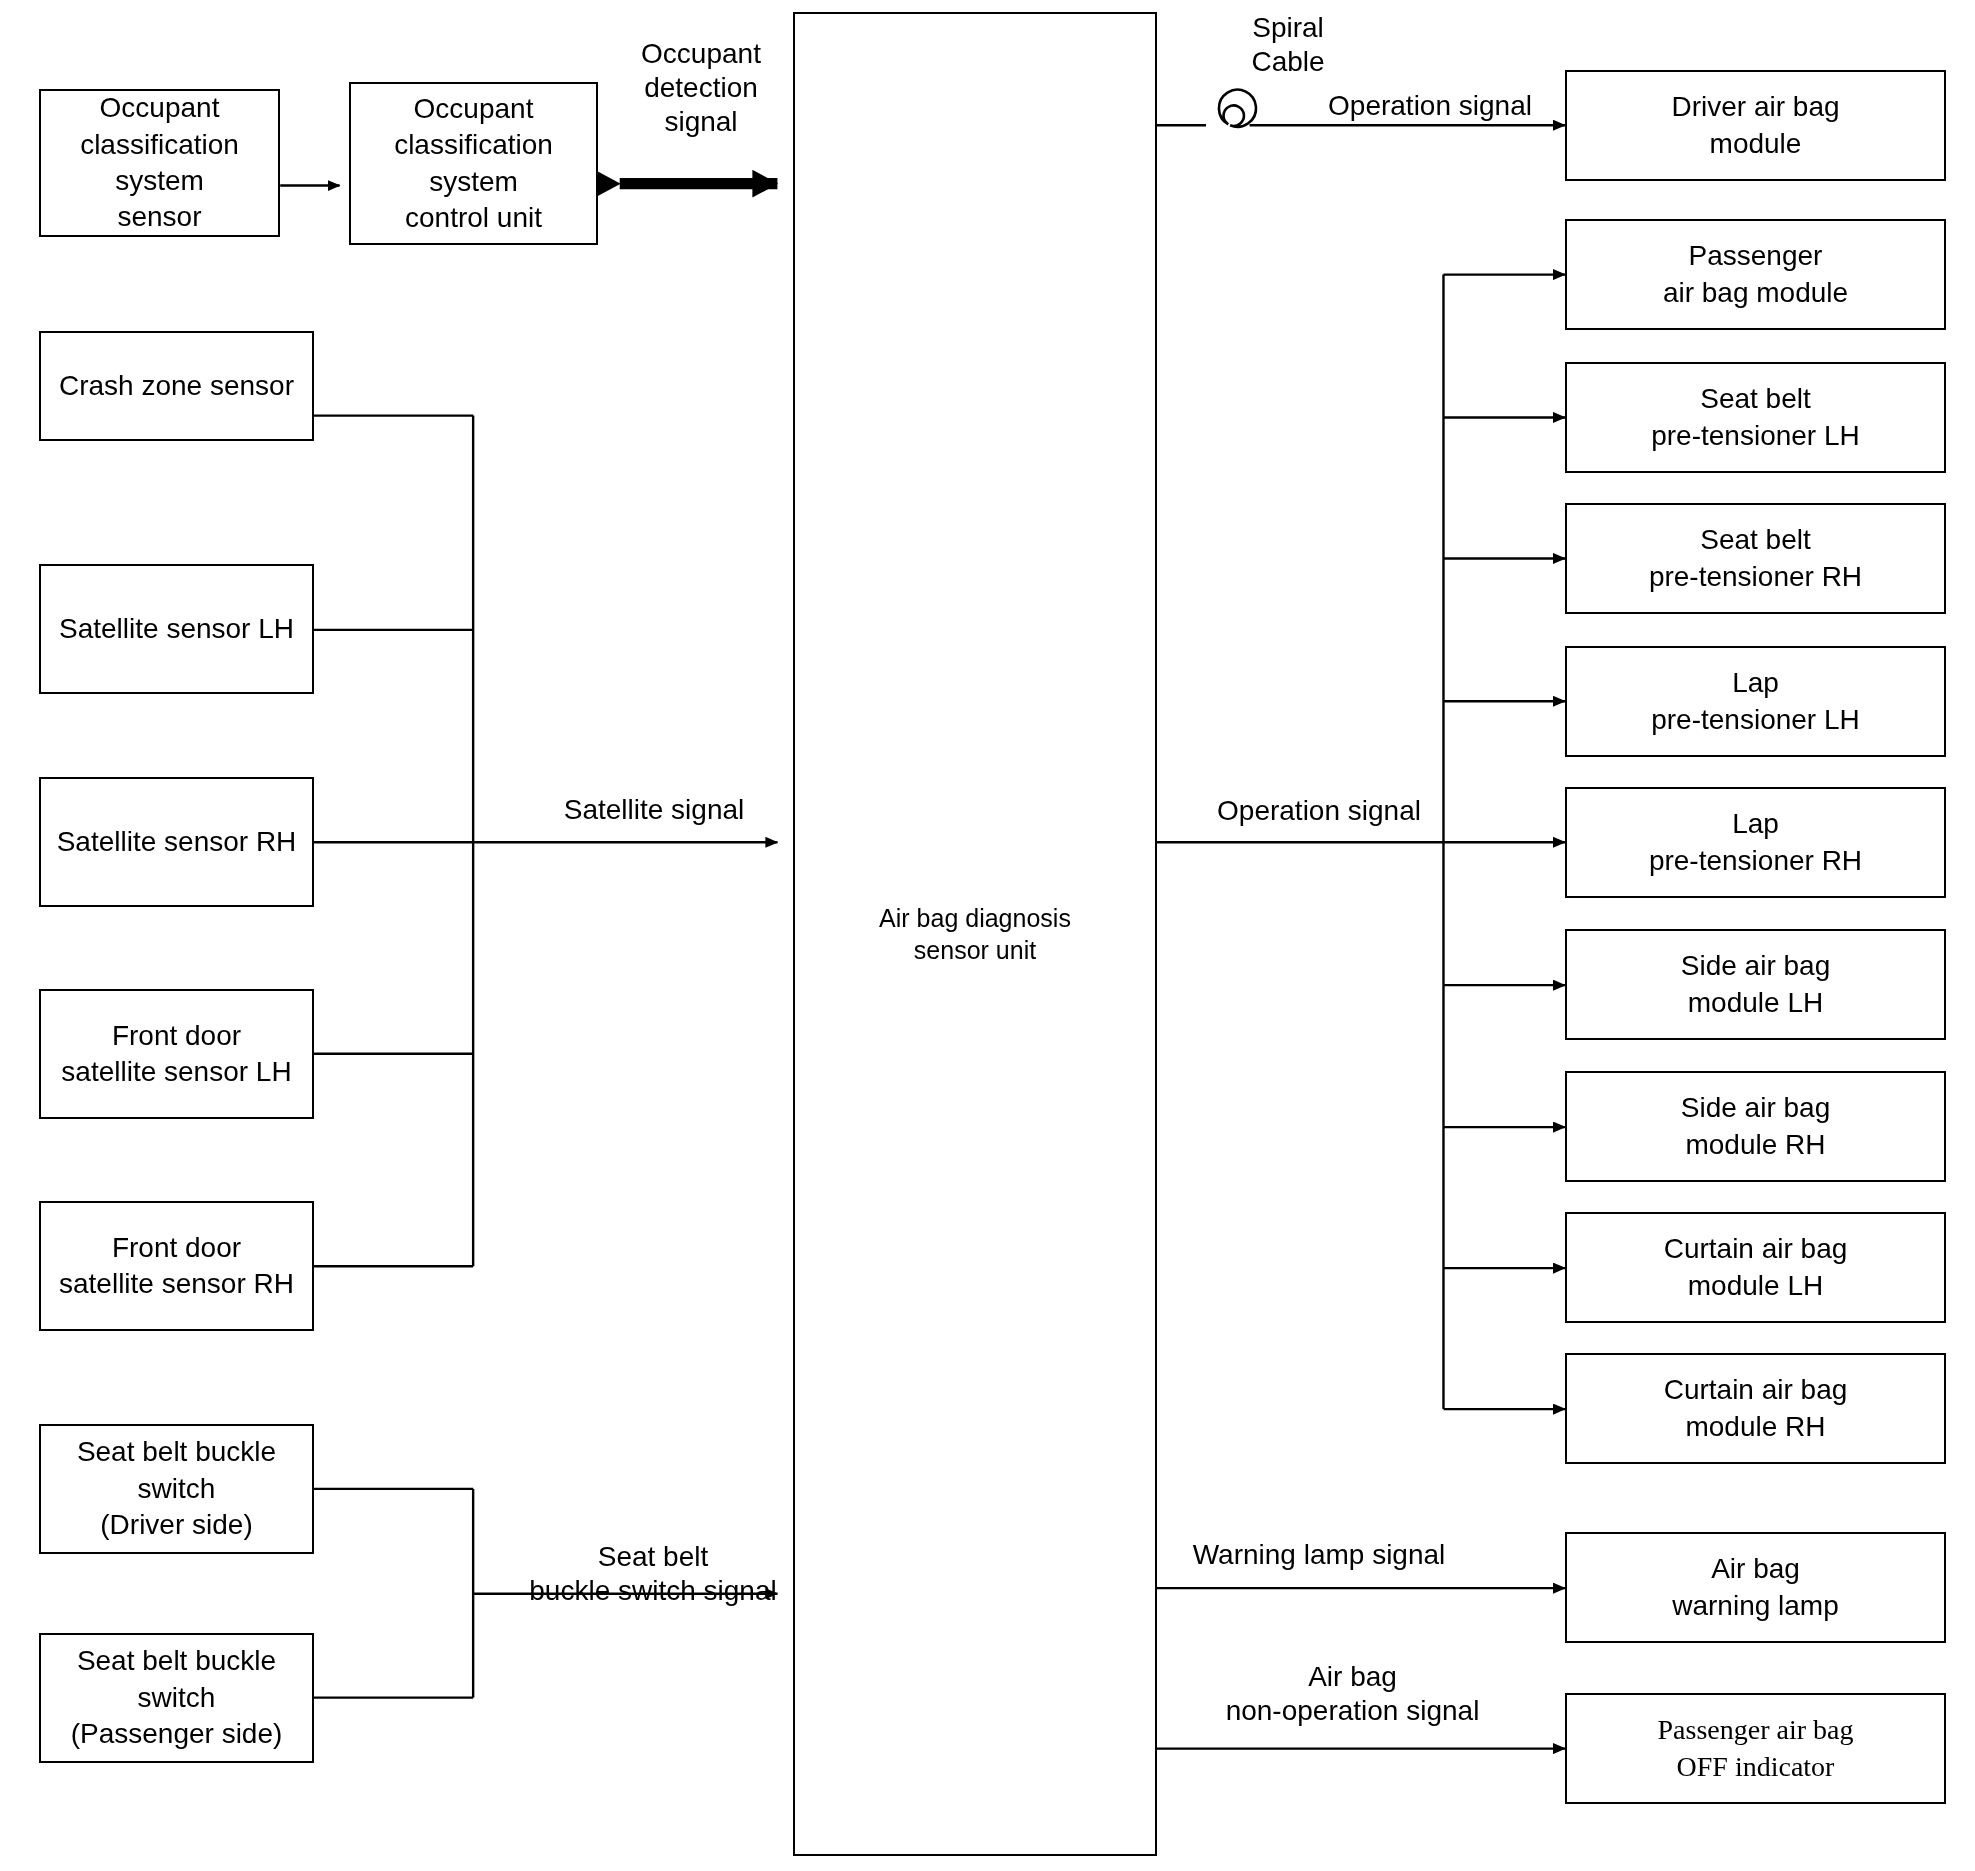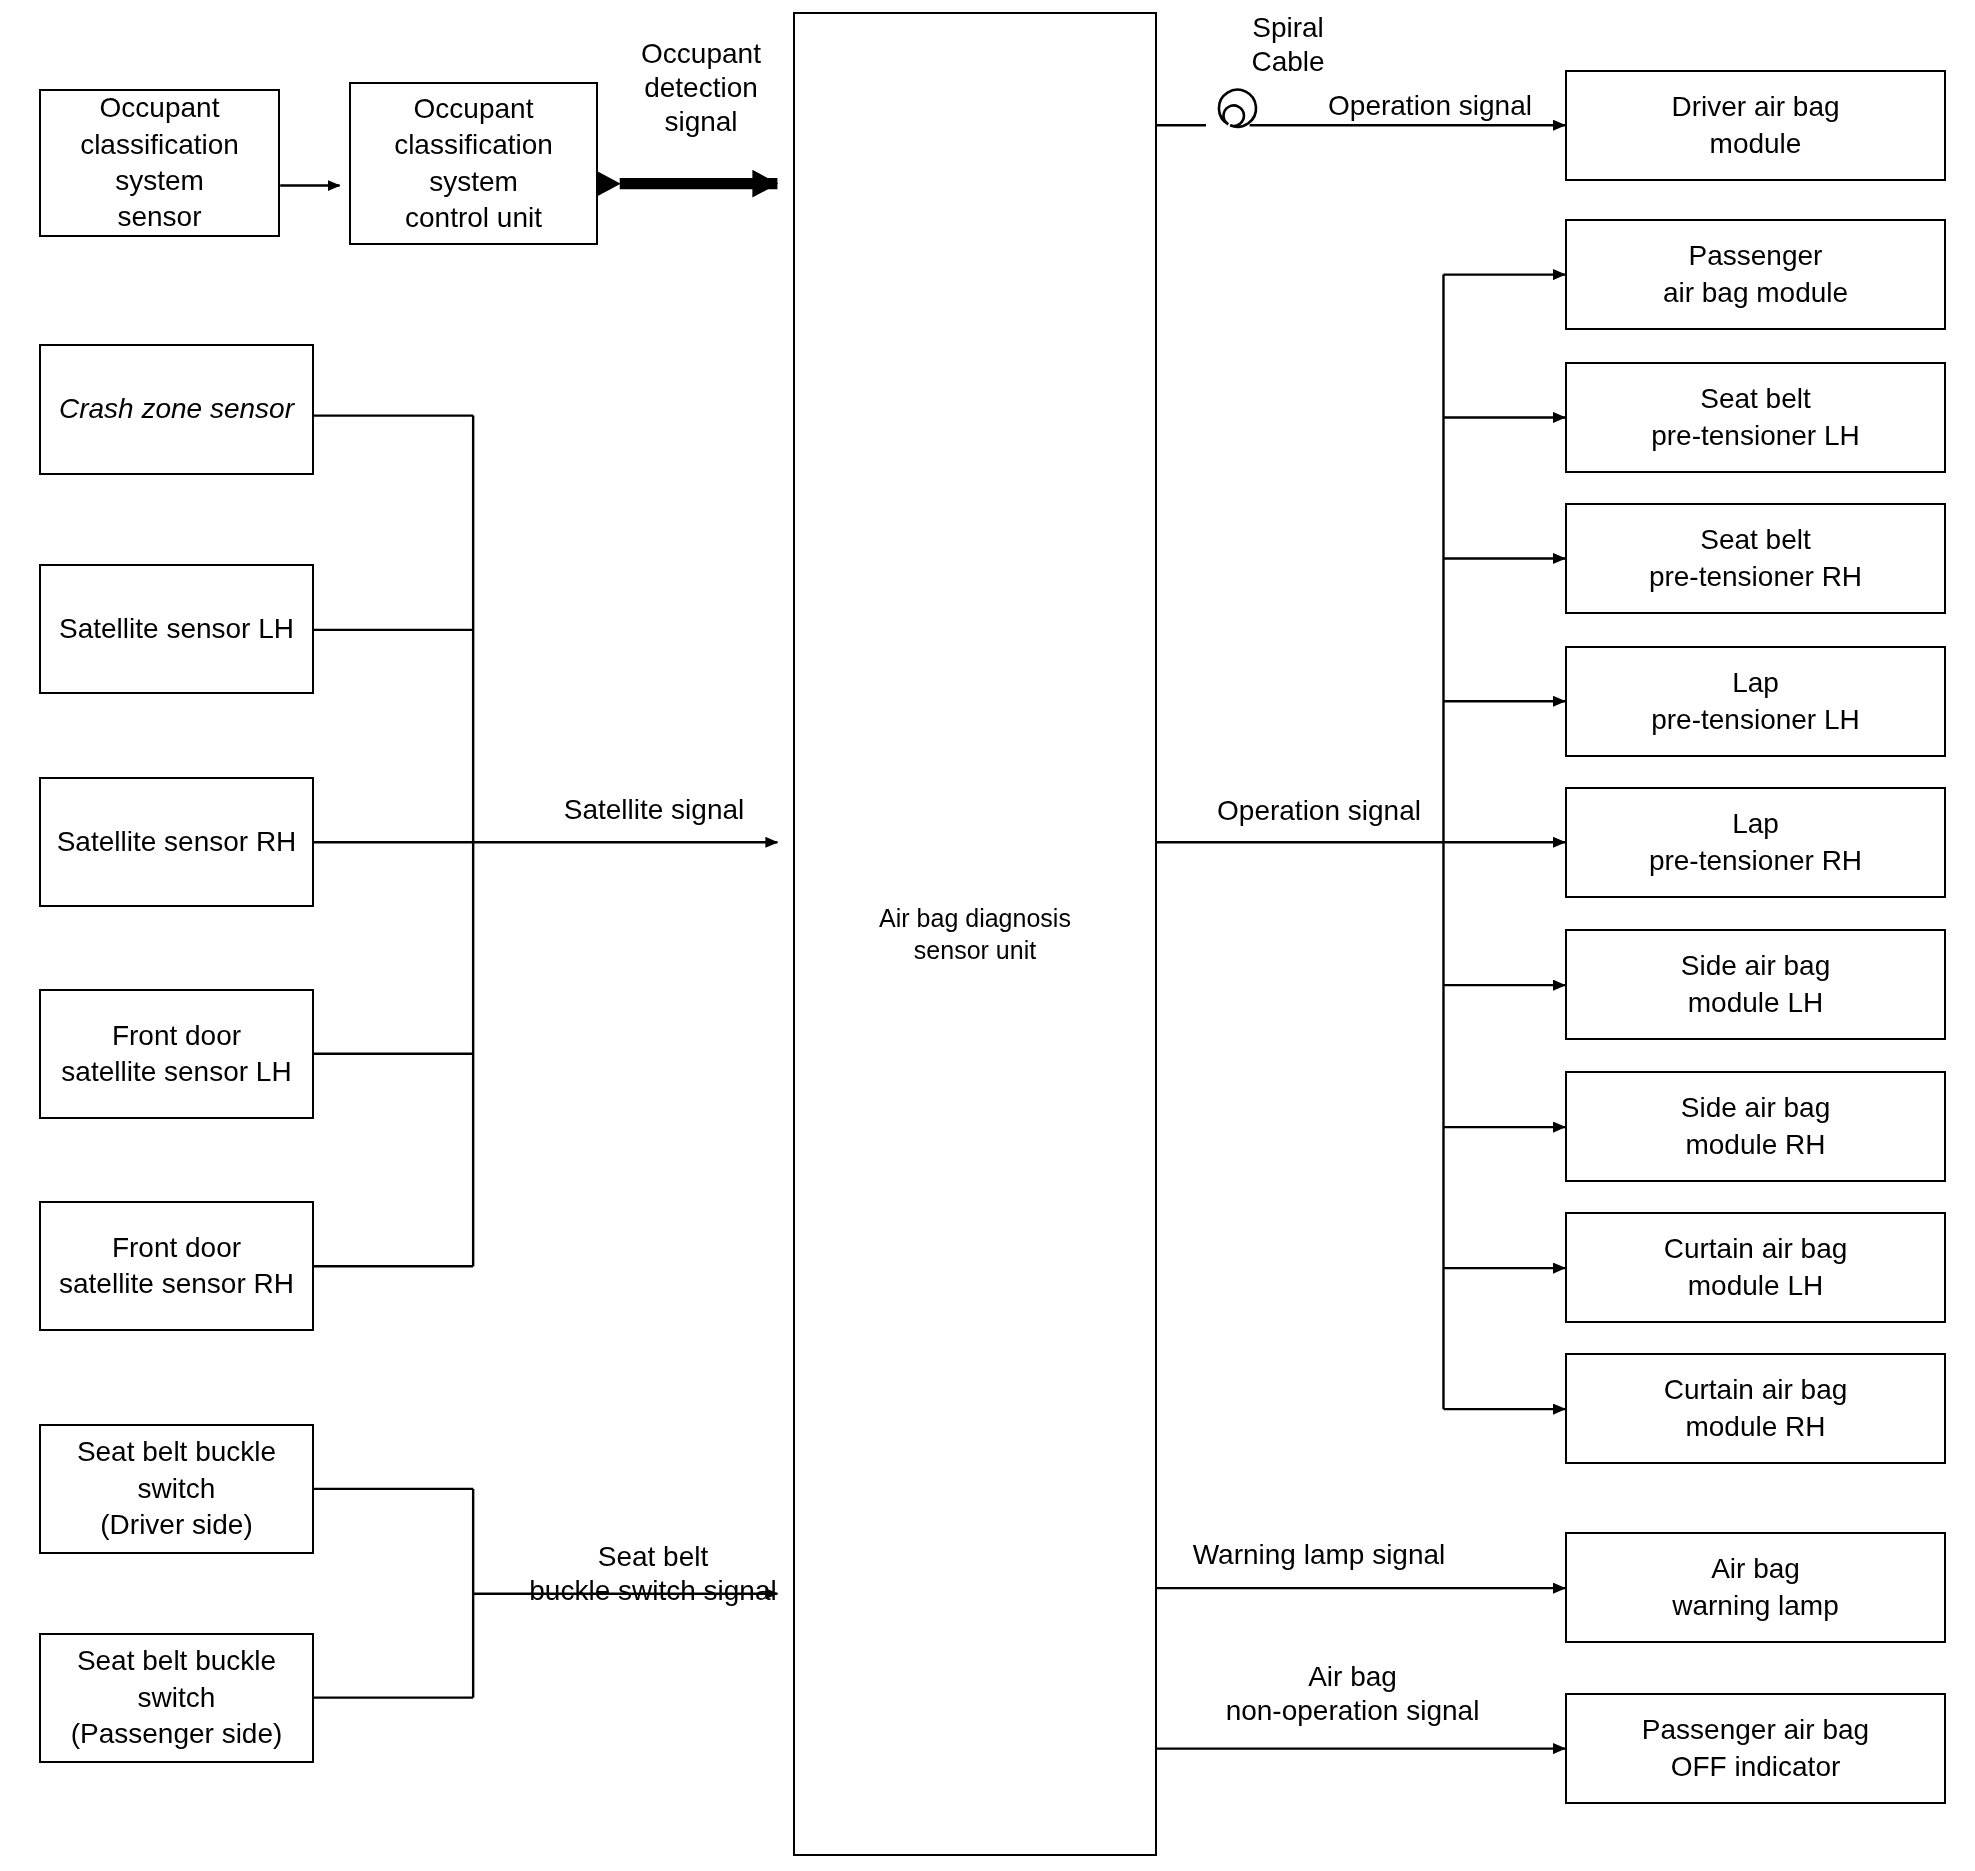--- a/index.html
+++ b/index.html
@@ -83,21 +83,21 @@
     <span style="white-space:pre-line">Occupant
 classification
 system
 control unit</span>
   </div>
 
   <div class="lbl" style="left:608px;top:37px;width:186px;">Occupant
 detection
 signal</div>
 
-  <div class="box" style="left:39px;top:344px;width:275px;height:131px;font-style:italic;">
+  <div class="box" style="left:39px;top:331px;width:275px;height:110px;">
     <span style="white-space:pre-line">Crash zone sensor</span>
   </div>
 
   <div class="box" style="left:39px;top:564px;width:275px;height:130px;">
     <span style="white-space:pre-line">Satellite sensor LH</span>
   </div>
 
   <div class="box" style="left:39px;top:777px;width:275px;height:130px;">
     <span style="white-space:pre-line">Satellite sensor RH</span>
   </div>
@@ -192,19 +192,19 @@
   <div class="box" style="left:1565px;top:1353px;width:381px;height:111px;">
     <span style="white-space:pre-line">Curtain air bag
 module RH</span>
   </div>
 
   <div class="box" style="left:1565px;top:1532px;width:381px;height:111px;">
     <span style="white-space:pre-line">Air bag
 warning lamp</span>
   </div>
 
-  <div class="box" style="left:1565px;top:1693px;width:381px;height:111px;">
+  <div class="box" style="left:1565px;top:1693px;width:381px;height:111px;font-family:Liberation Serif, serif;">
     <span style="white-space:pre-line">Passenger air bag
 OFF indicator</span>
   </div>
 
 </div>
 
 
 </body></html>

